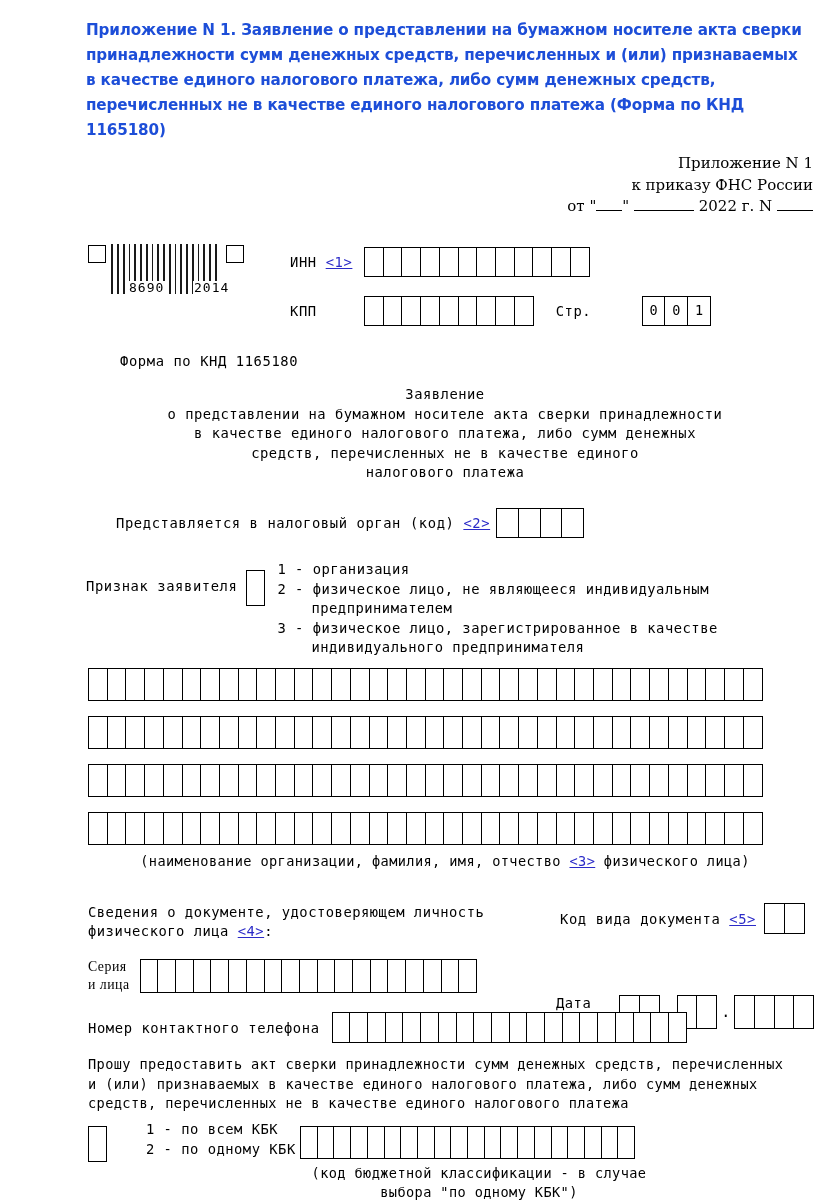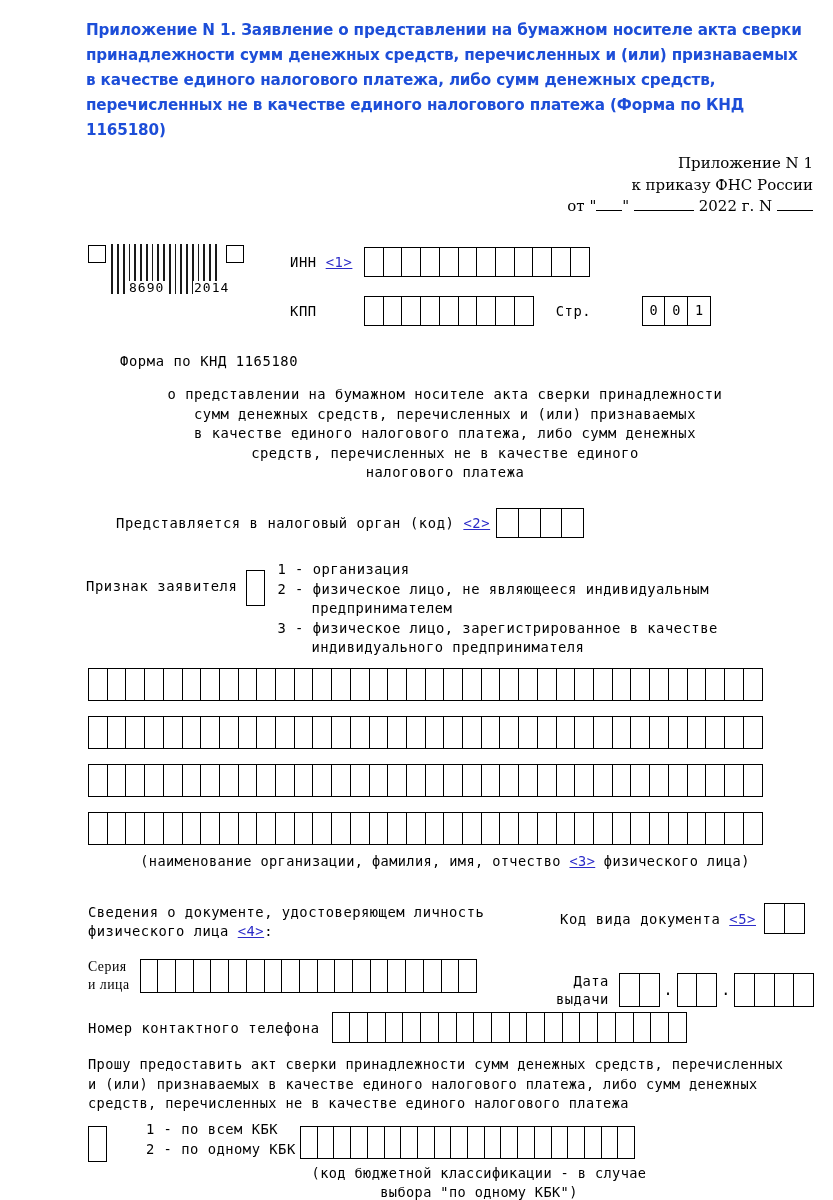--- a/index.html
+++ b/index.html
@@ -239,22 +239,22 @@
     font-size: 13.8px;
     line-height: 18px;
     letter-spacing: 0.5px;
     margin-right: 10px;
     white-space: nowrap;
   }
   .series-row .cells .cell { width: 19px; height: 34px; }
 
   .date-row {
     position: absolute;
-    left: 556px; top: 972px;
-    display: flex; align-items: center; text-align: right;
+    left: 556px; top: 994px;
+    display: flex; align-items: center;
   }
   .date-label {
     font-size: 13.8px;
     line-height: 18px;
     letter-spacing: 0.5px;
     margin-right: 10px;
     white-space: nowrap;
   }
   .date-row .cells .cell { width: 21px; height: 34px; }
   .dot { margin: 0 4px; font-size: 15px; line-height: 34px; }
@@ -387,22 +387,22 @@
     <div class="cells str-cells">
         <div class="cell">0</div>
         <div class="cell">0</div>
         <div class="cell">1</div>
       </div>
   </div>
 
   <div class="knd-code">Форма по КНД 1165180</div>
 
   <div class="doc-title">
+    <div>Заявление</div>
     <div>о представлении на бумажном носителе акта сверки принадлежности</div>
-    <div>сумм денежных средств, перечисленных и (или) признаваемых</div>
     <div>в качестве единого налогового платежа, либо сумм денежных</div>
     <div>средств, перечисленных не в качестве единого</div>
     <div>налогового платежа</div>
   </div>
 
   <div class="org-row">
     <span class="f-label"><span>Представляется в налоговый орган (код)</span> <span class="lnk">&lt;2&gt;</span></span>
     <div class="cells">
         <div class="cell"></div>
         <div class="cell"></div>

